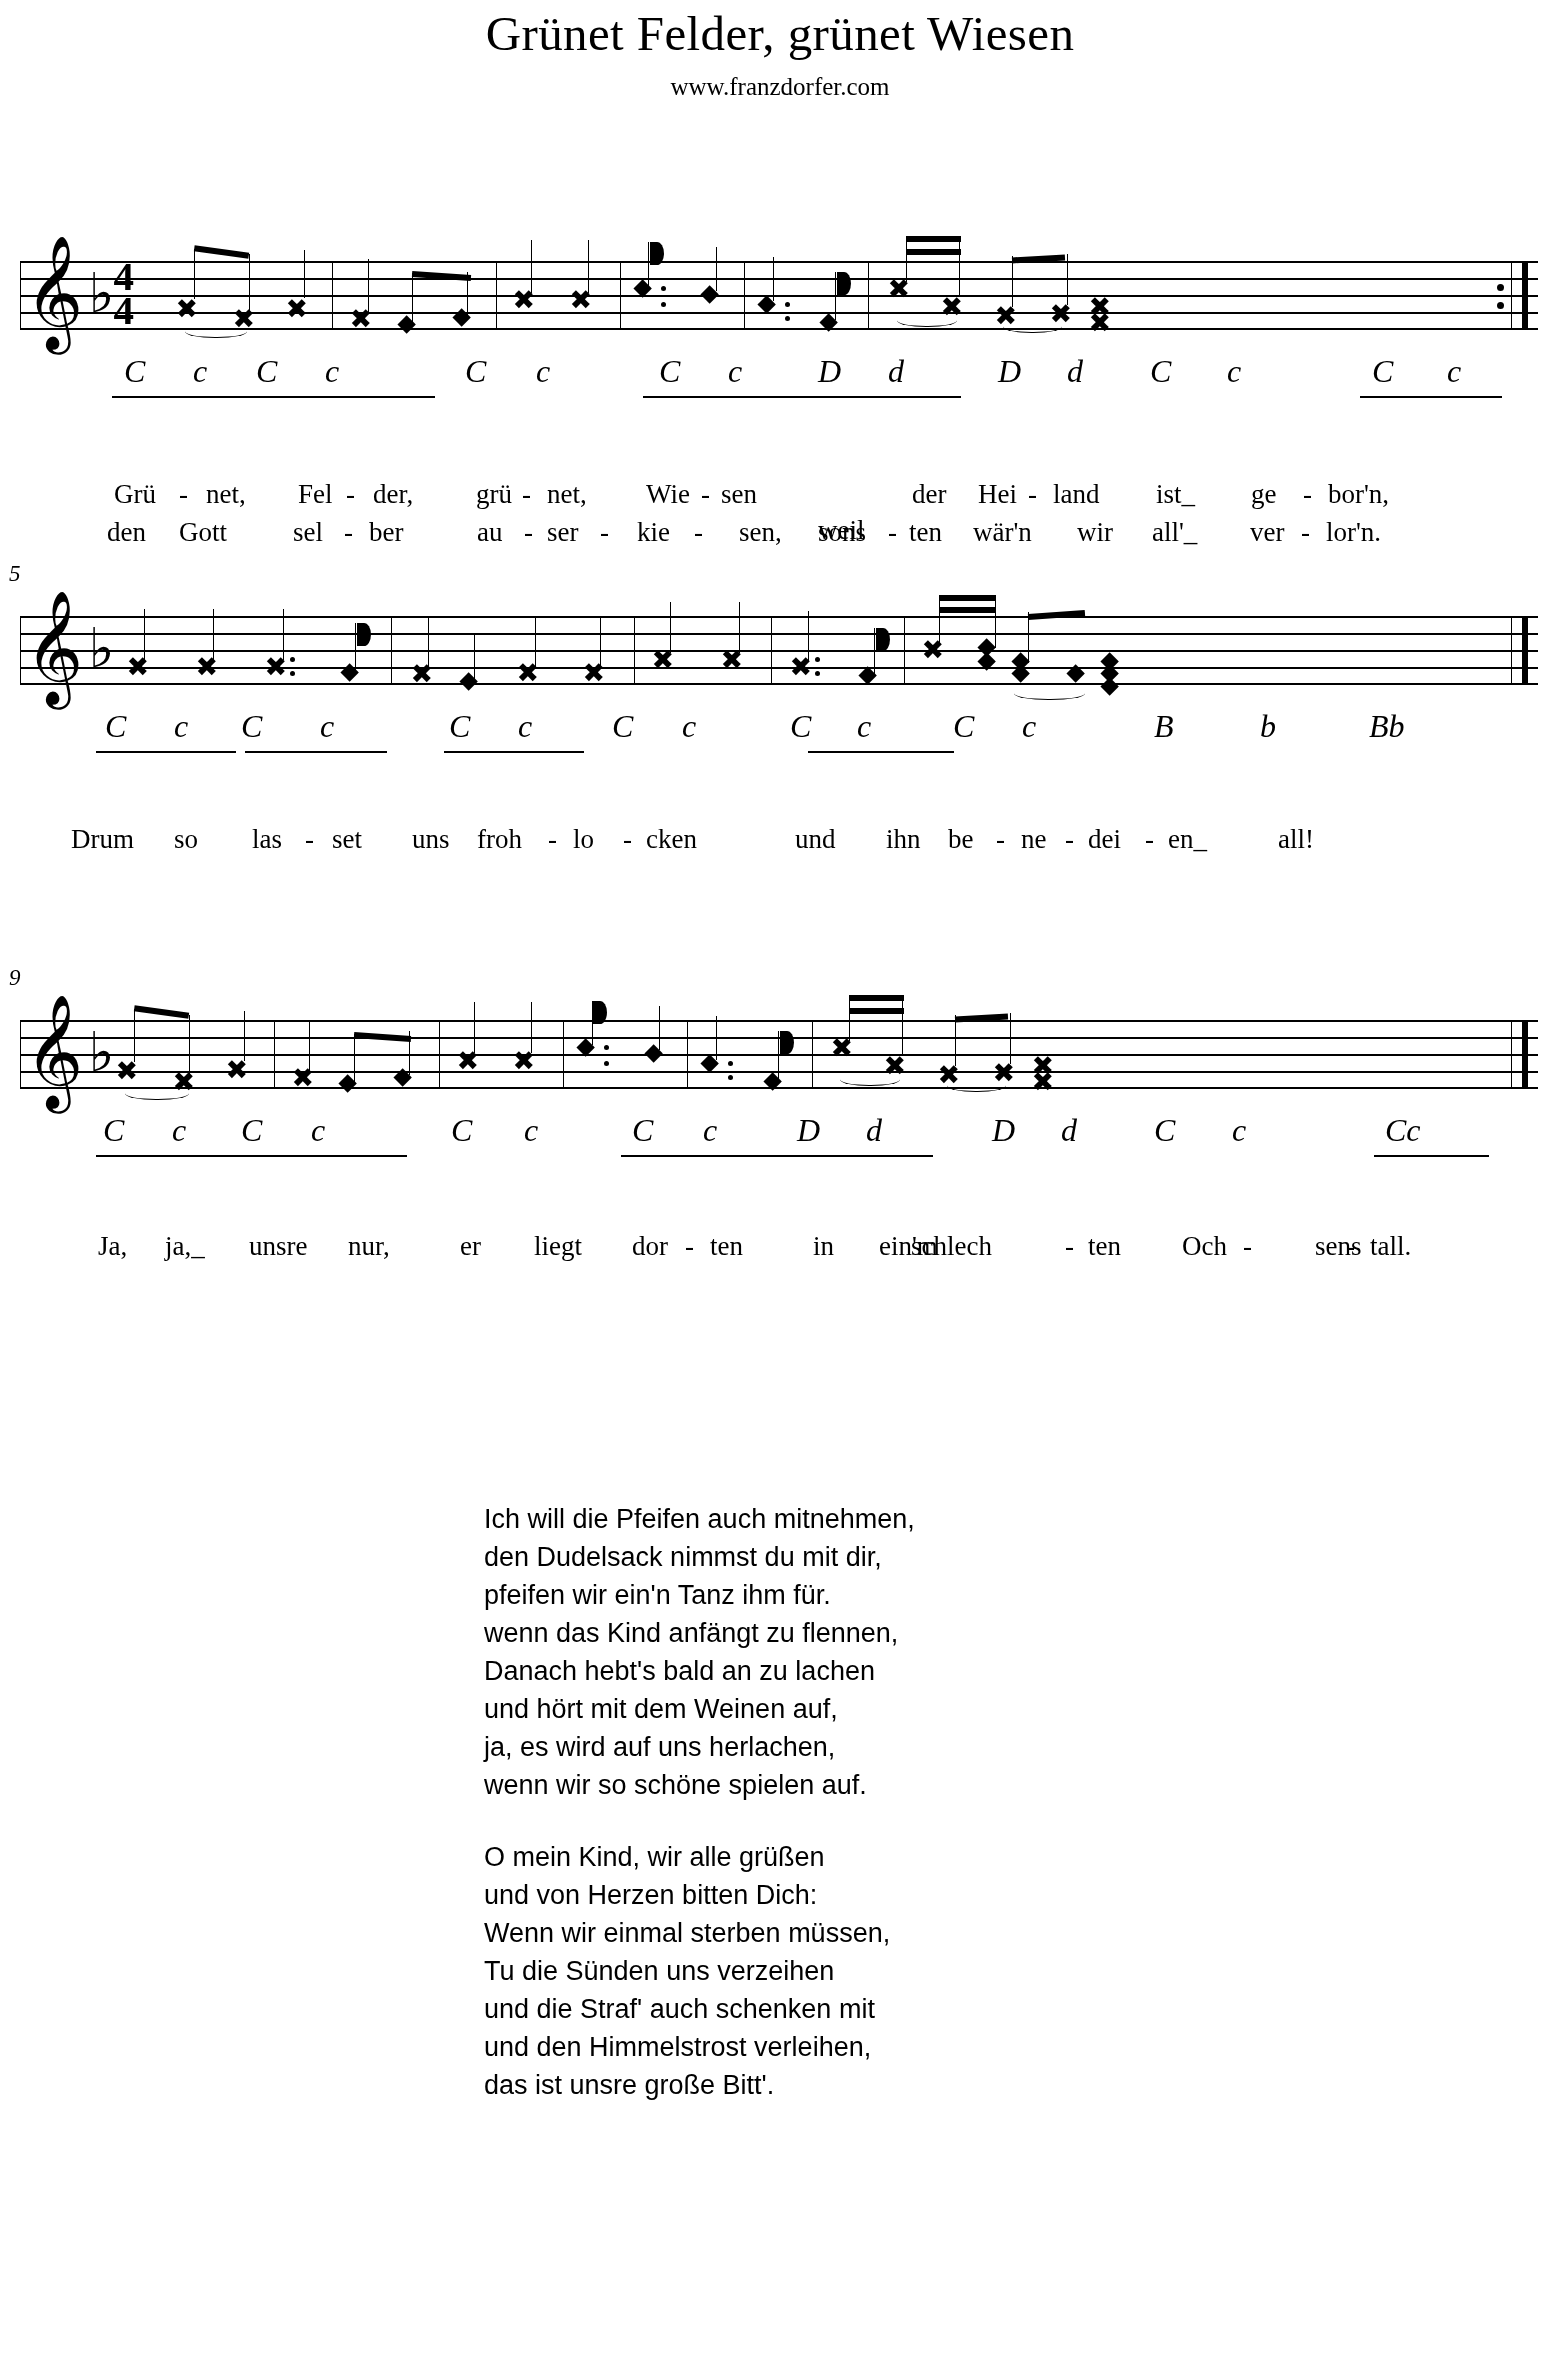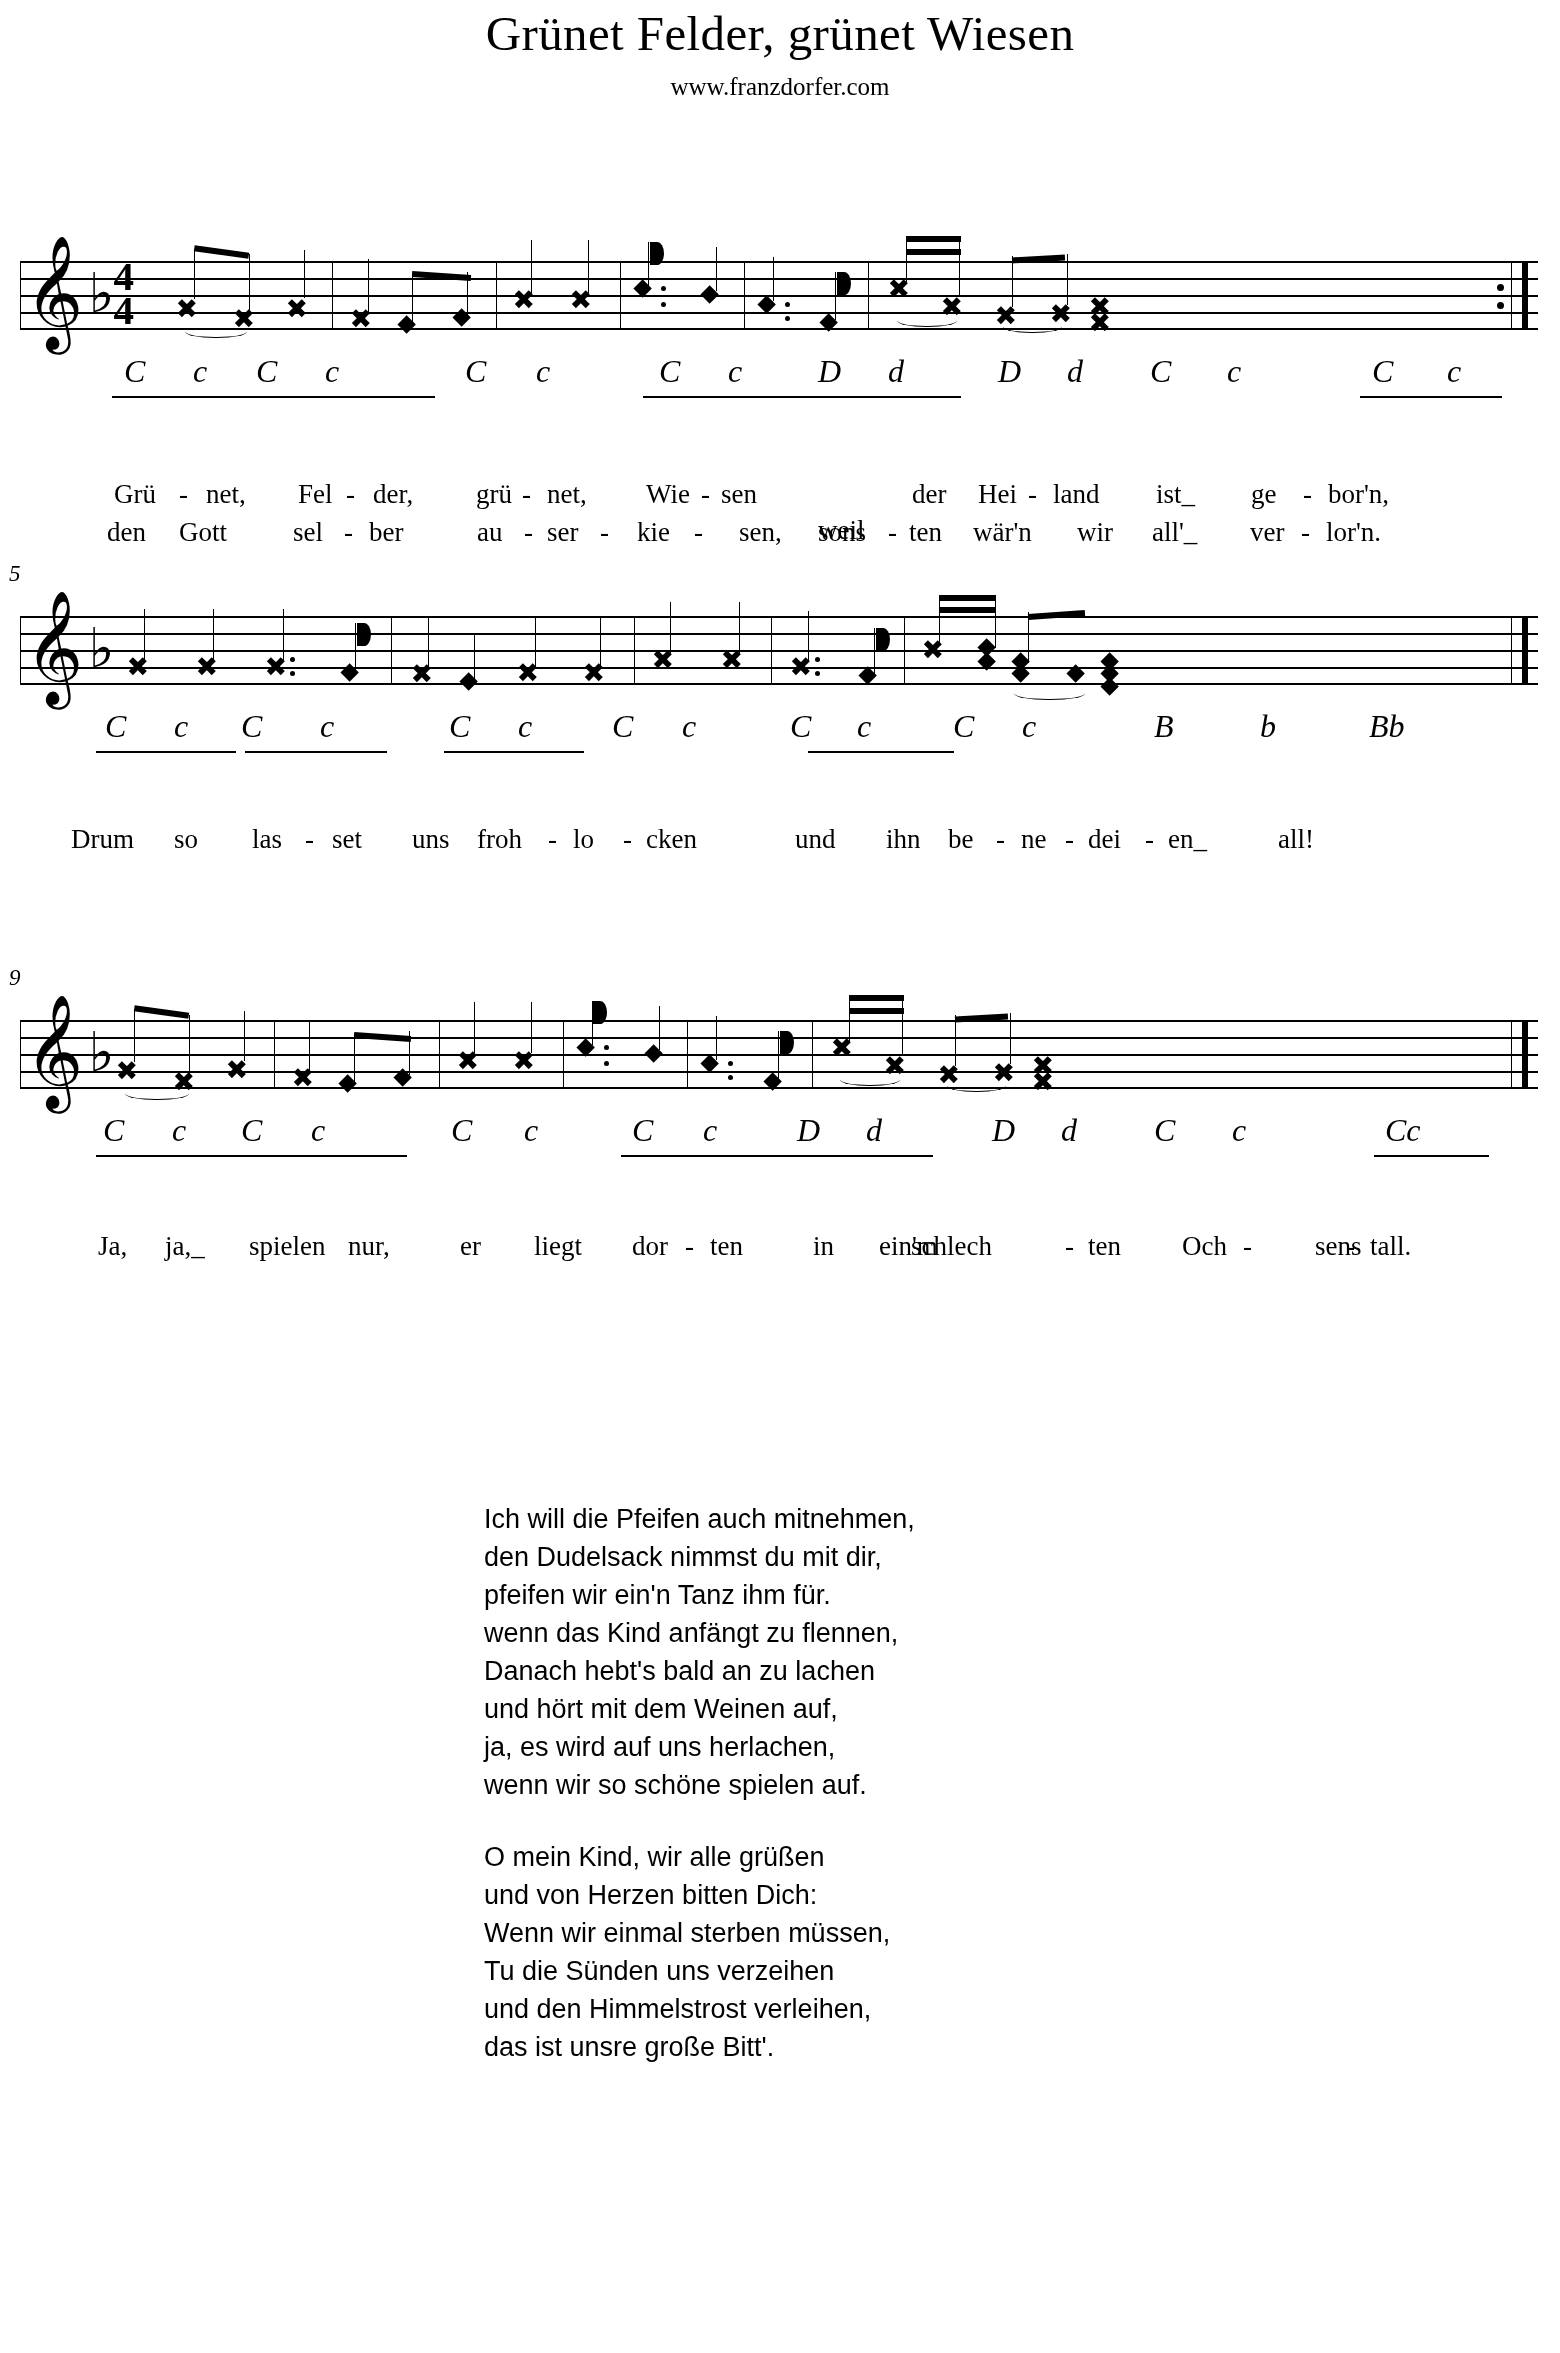--- a/index.html
+++ b/index.html
@@ -587,21 +587,21 @@
       <span class="chord" style="left:1232px;">c</span>
       <span class="chord" style="left:1385px;">Cc</span>
     </div>
     <div class="underline" style="left:96px; width:311px;"></div>
     <div class="underline" style="left:621px; width:312px;"></div>
     <div class="underline" style="left:1374px; width:115px;"></div>
 
     <div class="lyricline" style="top:250px;">
       <span class="lyric" style="left:98px;">Ja,</span>
       <span class="lyric" style="left:165px;">ja,_</span>
-      <span class="lyric" style="left:249px;">spielen</span>
+      <span class="lyric" style="left:249px;">unsre</span>
       <span class="lyric" style="left:348px;">nur,</span>
       <span class="lyric" style="left:460px;">er</span>
       <span class="lyric" style="left:534px;">liegt</span>
       <span class="lyric" style="left:632px;">dor</span>
       <span class="lyric" style="left:685px;">-</span>
       <span class="lyric" style="left:710px;">ten</span>
       <span class="lyric" style="left:813px;">in</span>
       <span class="lyric" style="left:879px;">ein'm</span>
       <span class="lyric" style="left:911px;">schlech</span>
       <span class="lyric" style="left:1065px;">-</span>
@@ -623,19 +623,20 @@
       <div class="verse-line">Danach hebt's bald an zu lachen</div>
       <div class="verse-line">und hört mit dem Weinen auf,</div>
       <div class="verse-line">ja, es wird auf uns herlachen,</div>
       <div class="verse-line">wenn wir so schöne spielen auf.</div>
     </div>
     <div class="verse">
       <div class="verse-line">O mein Kind, wir alle grüßen</div>
       <div class="verse-line">und von Herzen bitten Dich:</div>
       <div class="verse-line">Wenn wir einmal sterben müssen,</div>
       <div class="verse-line">Tu die Sünden uns verzeihen</div>
+      <div class="verse-line">und die Straf' auch schenken mit</div>
       <div class="verse-line">und den Himmelstrost verleihen,</div>
       <div class="verse-line">das ist unsre große Bitt'.</div>
     </div>
   </div>
 
 </div>
 
 
 </body></html>

